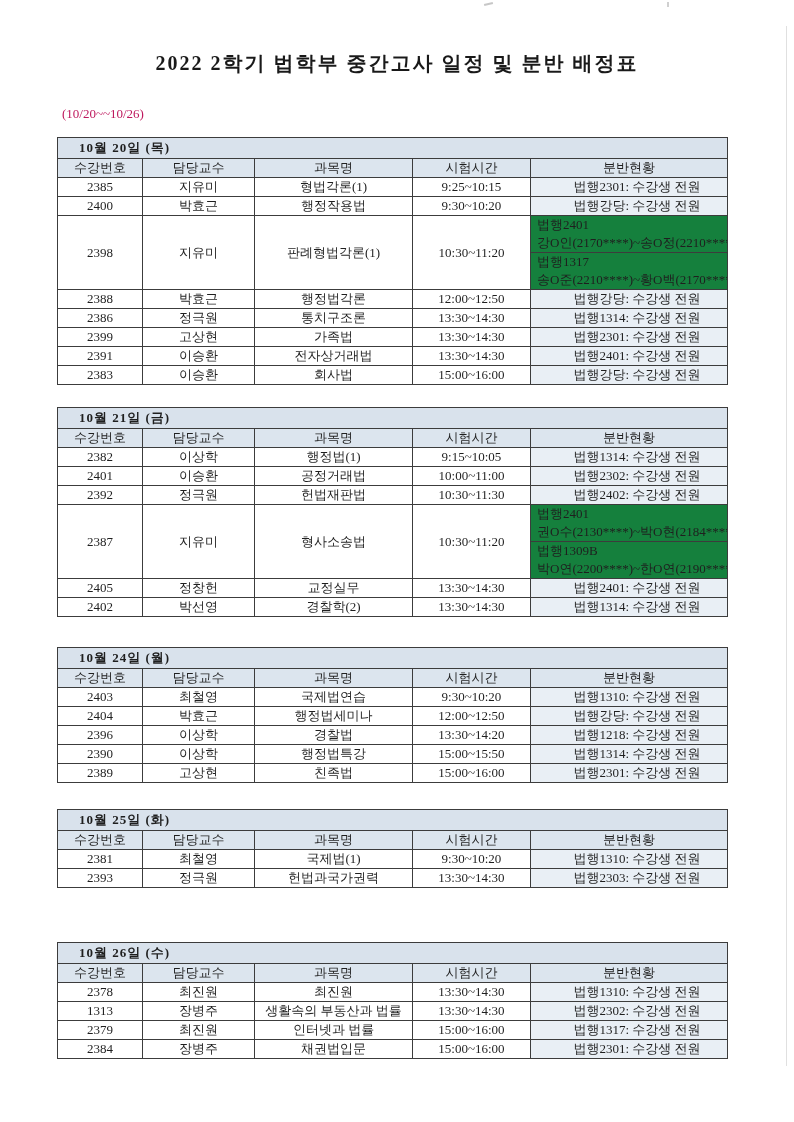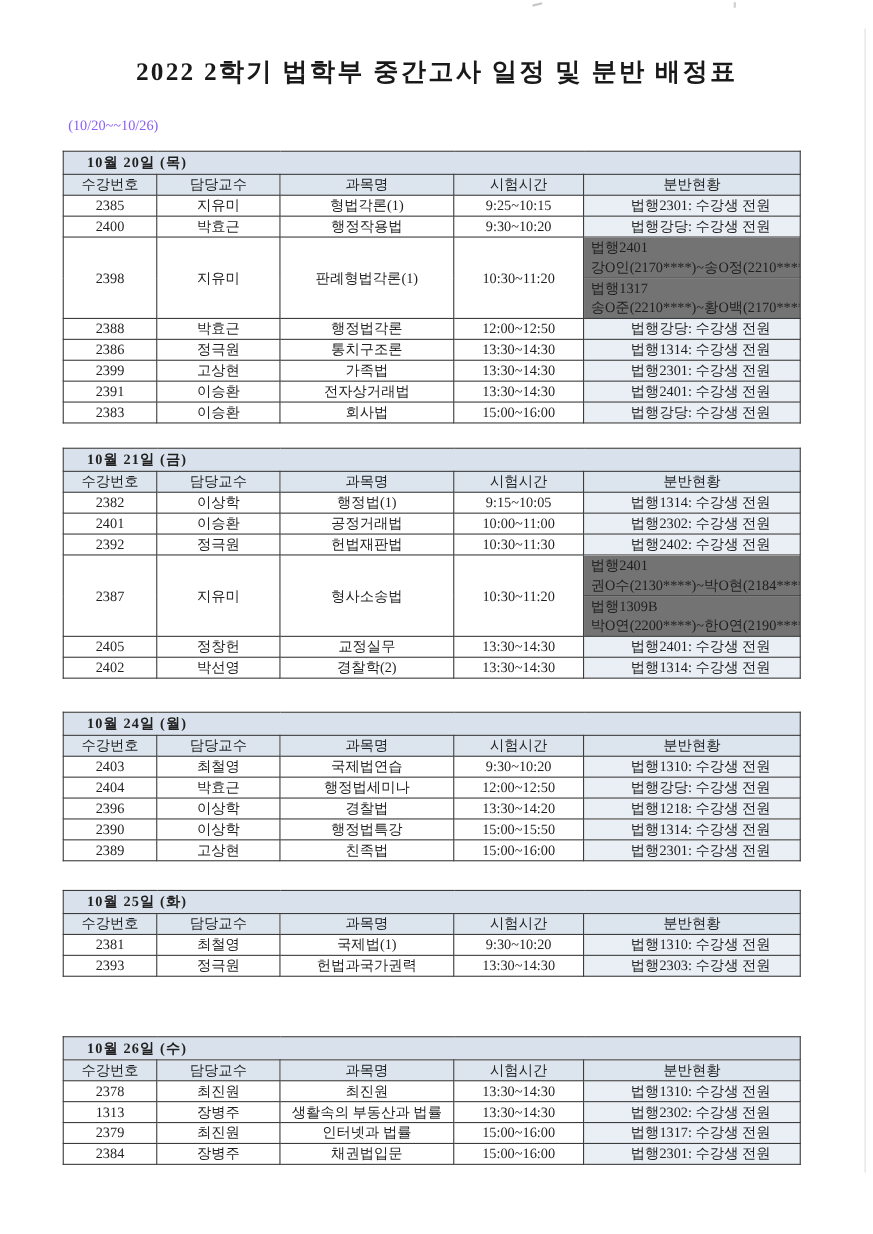--- a/index.html
+++ b/index.html
@@ -3,40 +3,40 @@
 <meta charset="utf-8">
 <style>
   html,body { margin:0; padding:0; background:#ffffff; }
   .page {
     position:relative; width:794px; height:1122px; background:#ffffff;
     font-family:"Liberation Serif","DejaVu Serif",serif; color:#1f1f1f;
     overflow:hidden;
   }
   .title {
     position:absolute; top:50px; left:0; width:100%;
-    text-align:center; font-size:23px; font-weight:bold; letter-spacing:2px;
+    text-align:center; font-size:20px; font-weight:bold; letter-spacing:2px;
     color:#191919;
   }
   .date-range {
-    position:absolute; top:106px; left:62px; font-size:13px; color:#8b5cf6;
+    position:absolute; top:106px; left:62px; font-size:13px; color:#be185d;
   }
   .doc-table { position:absolute; left:57px; width:672px; }
   table { border-collapse:collapse; width:670px; table-layout:fixed; }
   td {
     border:1px solid #3c3c3c; font-size:13px; text-align:center;
     padding:0; height:18px; line-height:18px; overflow:hidden; white-space:nowrap;
     color:#1f1f1f;
   }
   tr.date-row td {
     background:#d9e2ec; text-align:left; padding-left:21px; font-weight:bold;
     height:20px; line-height:20px; font-size:13px; letter-spacing:1px;
   }
   tr.head-row td { background:#dce5ee; font-weight:normal; }
   td.status { background:#e9eff5;padding-left:16px; }
-  td.split { text-align:left; padding:0 6px; background:#737373; height:36px; }
+  td.split { text-align:left; padding:0 6px; background:#15803d; height:36px; }
   .split-line { height:18px; line-height:18px; }
   
   .scan-edge {
     position:absolute; left:786px; top:26px; width:1px; height:1040px;
     background:#c6c6c6; opacity:.55;
   }
   .speck-1 { position:absolute; left:484px; top:3px; width:9px; height:2px;
     background:#b9b9b9; transform:rotate(-14deg); opacity:.8; }
   .speck-2 { position:absolute; left:667px; top:2px; width:2px; height:5px;
     background:#c4c4c4; opacity:.8; }

